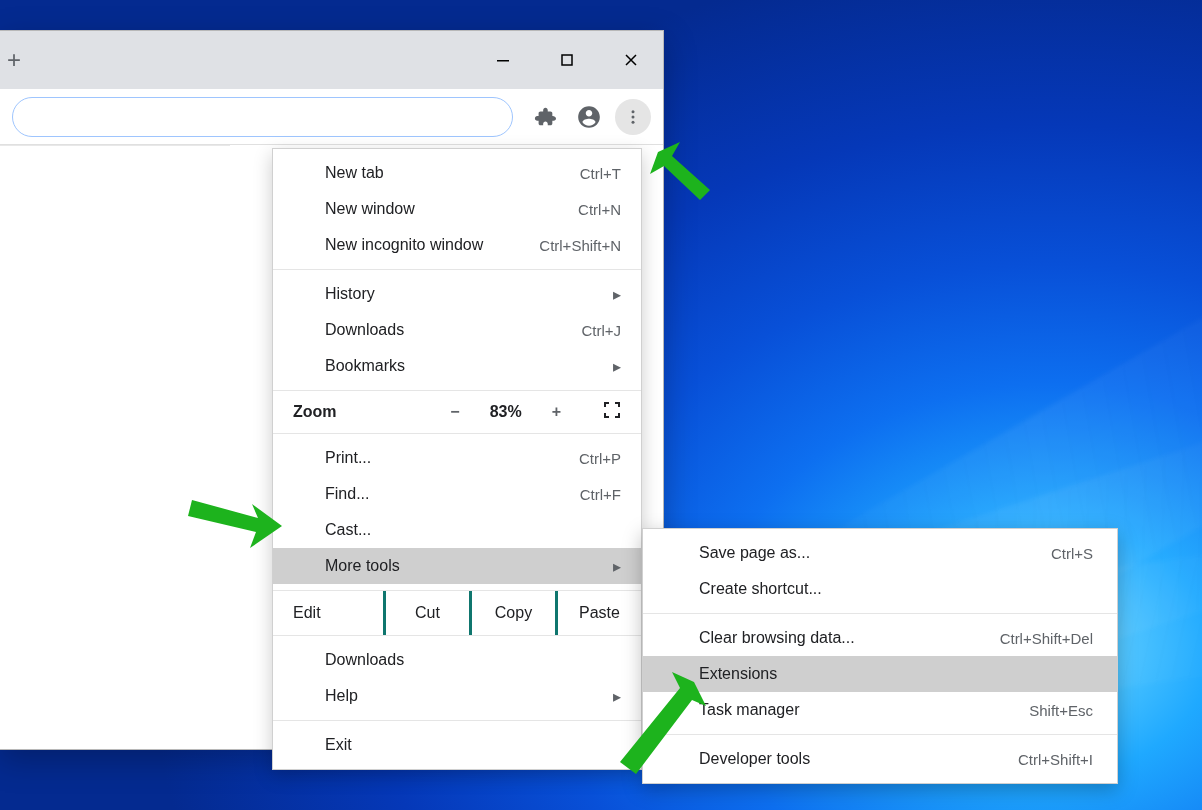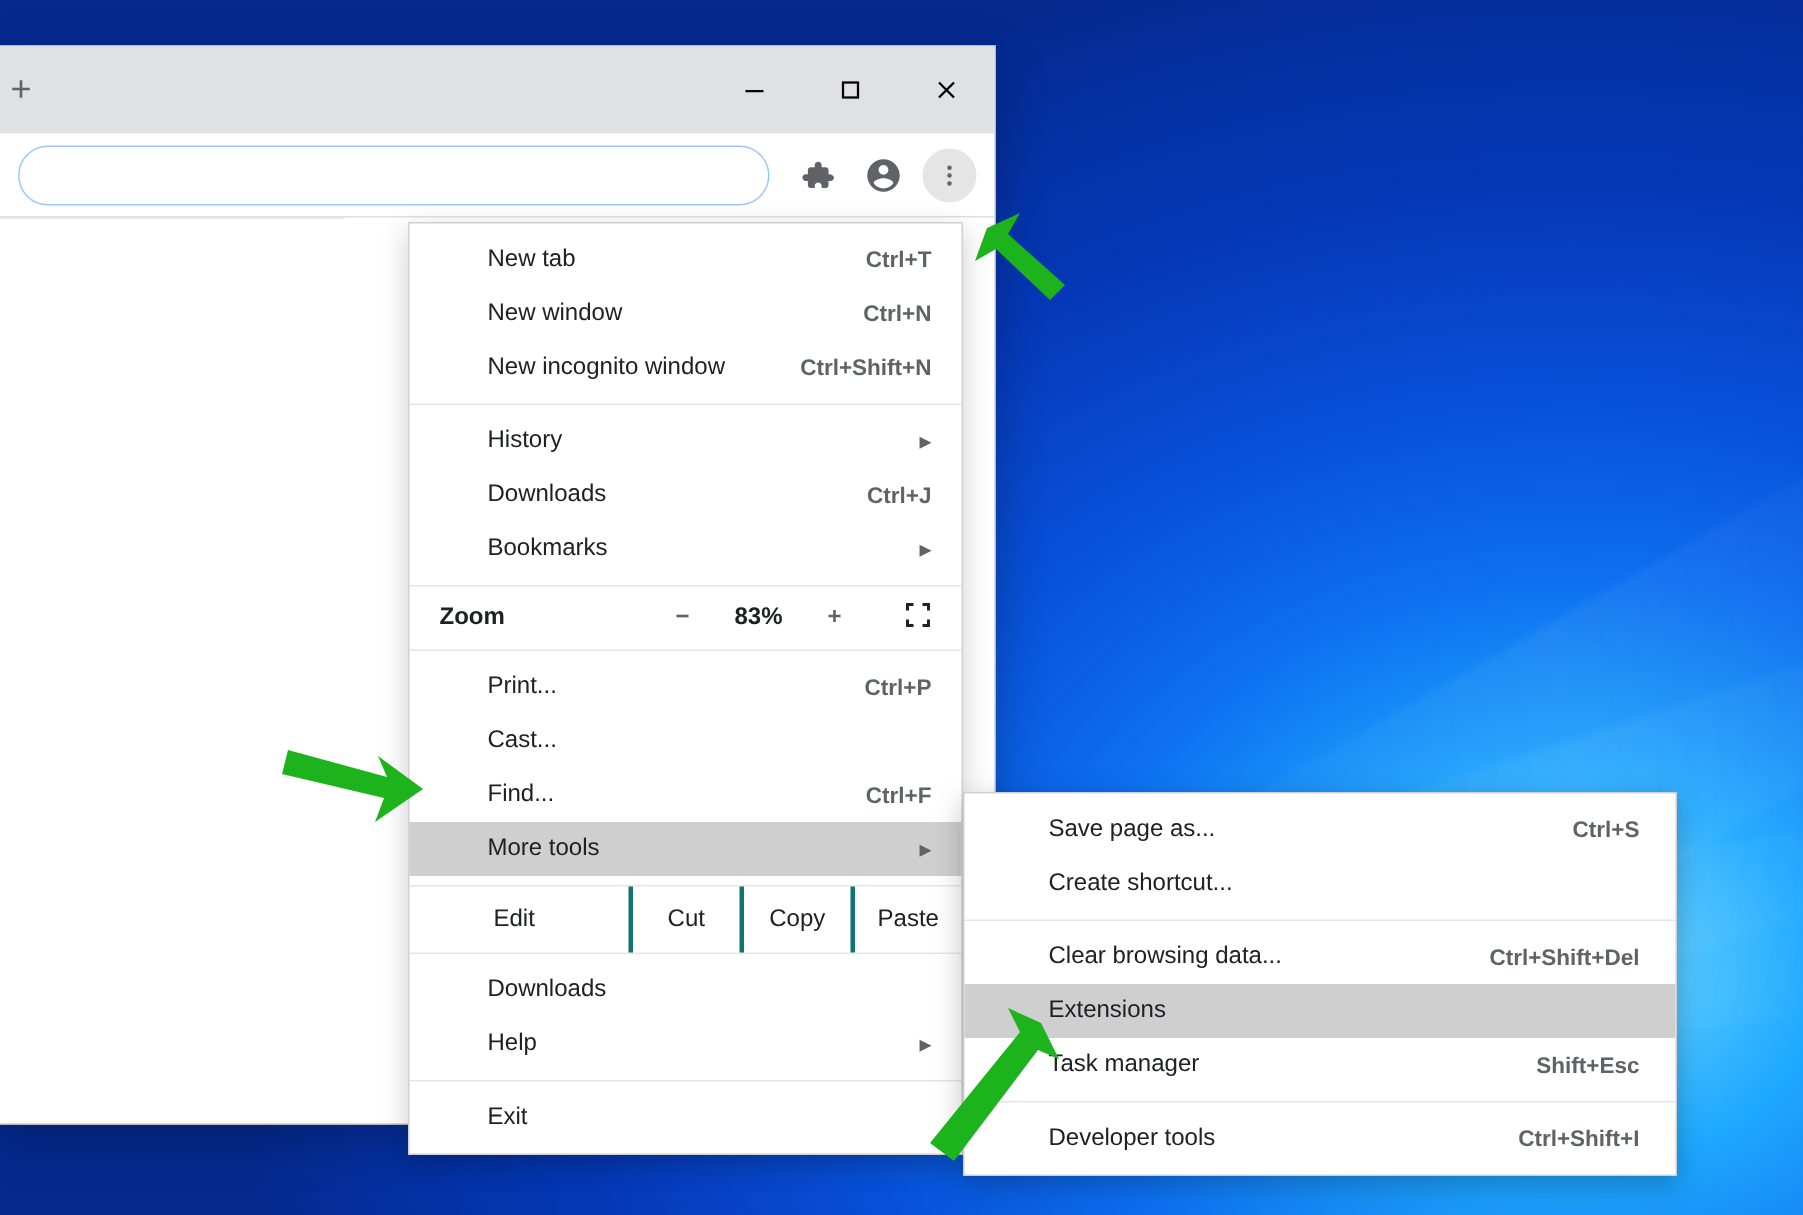--- a/index.html
+++ b/index.html
@@ -39,29 +39,29 @@
   .menu-panel {
     position:absolute; left:272px; top:148px; width:370px; background:#fff;
     border:1px solid #d0d0d0; box-shadow:0 6px 18px rgba(0,0,0,0.2);
     font-size:16px; color:#202124;
   }
   .menu-section { padding:6px 0; }
   .menu-divider { height:1px; background:#e5e5e5; }
   .menu-row { display:flex; align-items:center; height:36px; padding:0 20px; justify-content:space-between; cursor:default; }
   .menu-row.hl { background:#cfcfcf; }
   .menu-row .lbl { flex:1;margin-left:32px; }
-  .menu-row .accel { color:#5f6368; font-size:15px;font-weight:bold; }
+  .menu-row .accel { color:#5f6368; font-size:15px; }
   .menu-row .arrow { width:18px; text-align:right; color:#5f6368; }
   .zoom-row { display:flex; align-items:center; height:42px; padding:0 20px;font-weight:bold; }
   .zoom-row .lbl { flex:1; }
   .zoom-ctrl { display:flex; align-items:center; gap:22px; color:#5f6368; }
   .zoom-ctrl .pct { color:#202124; width:48px; text-align:center; }
   .zoom-ctrl .fs { margin-left:20px; }
   .edit-row { display:flex; align-items:center; height:44px; }
-  .edit-row .lbl { width:110px; padding-left:20px;margin-left:36px; }
+  .edit-row .lbl { width:110px; padding-left:20px; }
   .edit-row .cell { flex:1; height:100%; display:flex; align-items:center; justify-content:center; border-left:3px solid #0f766e; }
 
   
   .submenu {
     position:absolute; left:642px; top:528px; width:476px; background:#fff;
     border:1px solid #d0d0d0; box-shadow:0 6px 18px rgba(0,0,0,0.25);
     font-size:16px; color:#202124;
   }
   .submenu .menu-row { padding:0 24px; }
 
@@ -165,25 +165,25 @@
       </span>
     </div>
   </div>
   <div class="menu-divider"></div>
   <div class="menu-section">
     <div class="menu-row">
       <span class="lbl">Print...</span>
       <span class="accel">Ctrl+P</span>
     </div>
     <div class="menu-row">
-      <span class="lbl">Cast...</span>
-    </div>
-    <div class="menu-row">
       <span class="lbl">Find...</span>
       <span class="accel">Ctrl+F</span>
+    </div>
+    <div class="menu-row">
+      <span class="lbl">Cast...</span>
     </div>
     <div class="menu-row hl">
       <span class="lbl">More tools</span>
       <span class="arrow">▸</span>
     </div>
   </div>
   <div class="menu-divider"></div>
   <div class="edit-row">
     <span class="lbl">Edit</span>
     <div class="cell">Cut</div>

